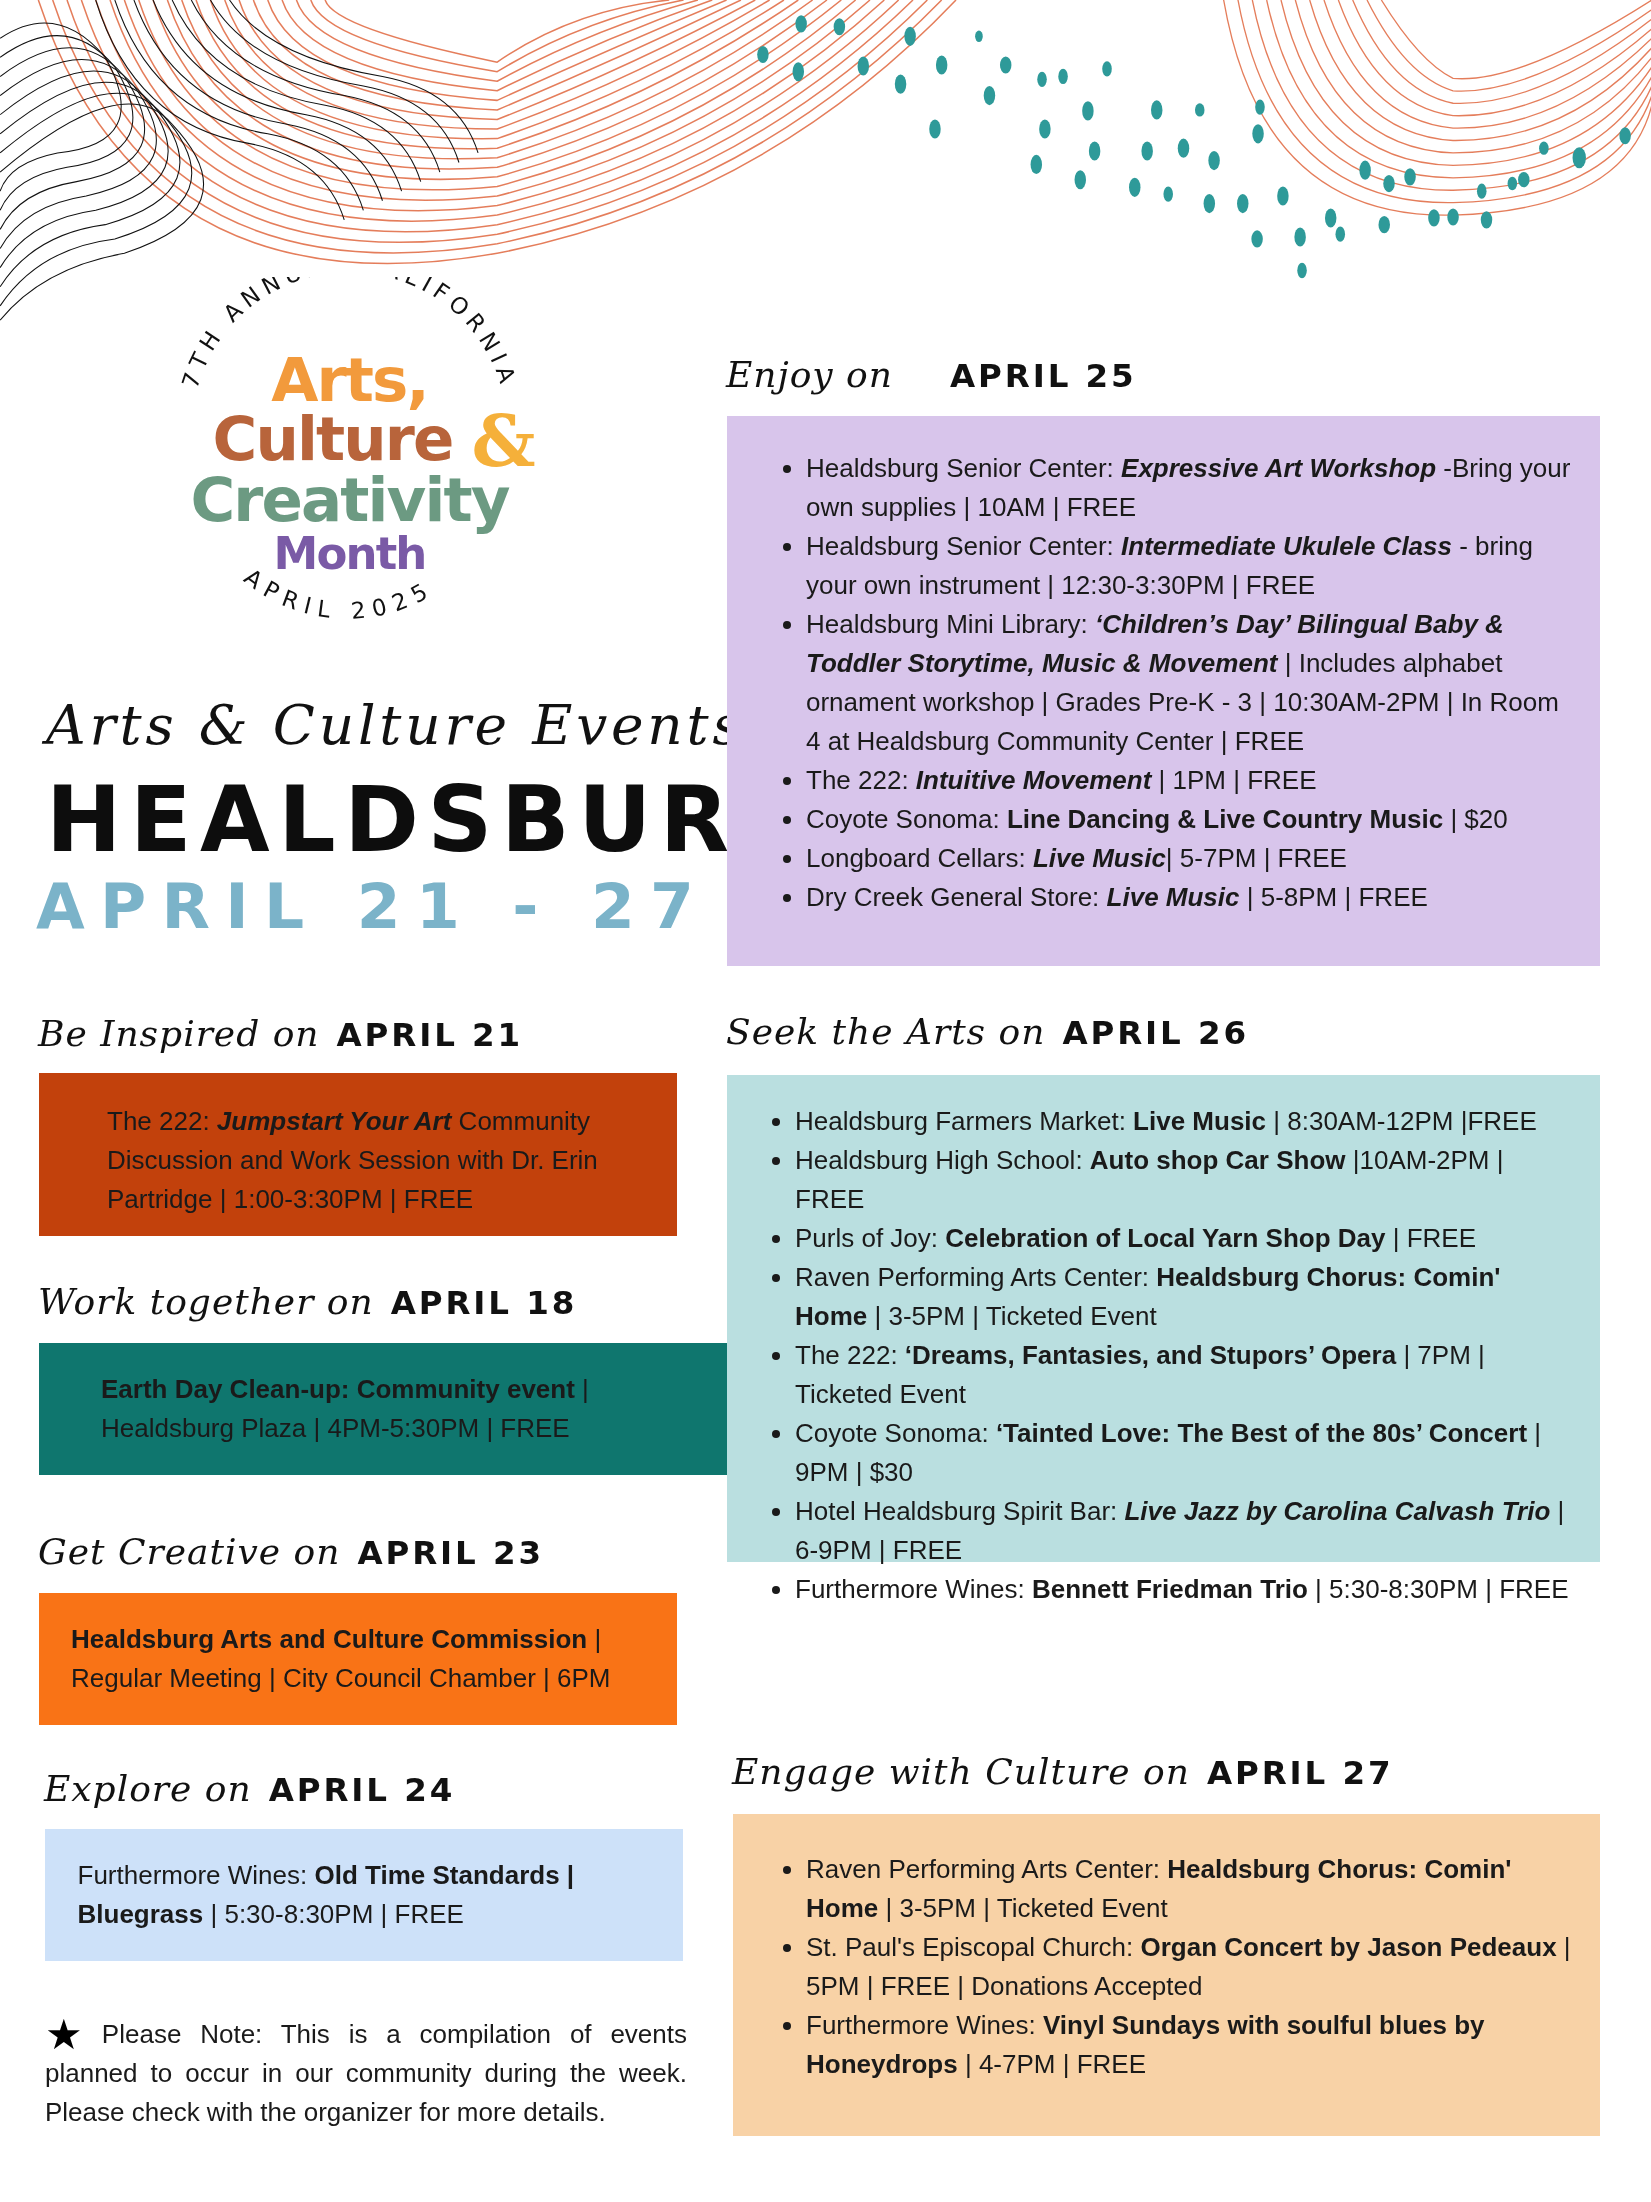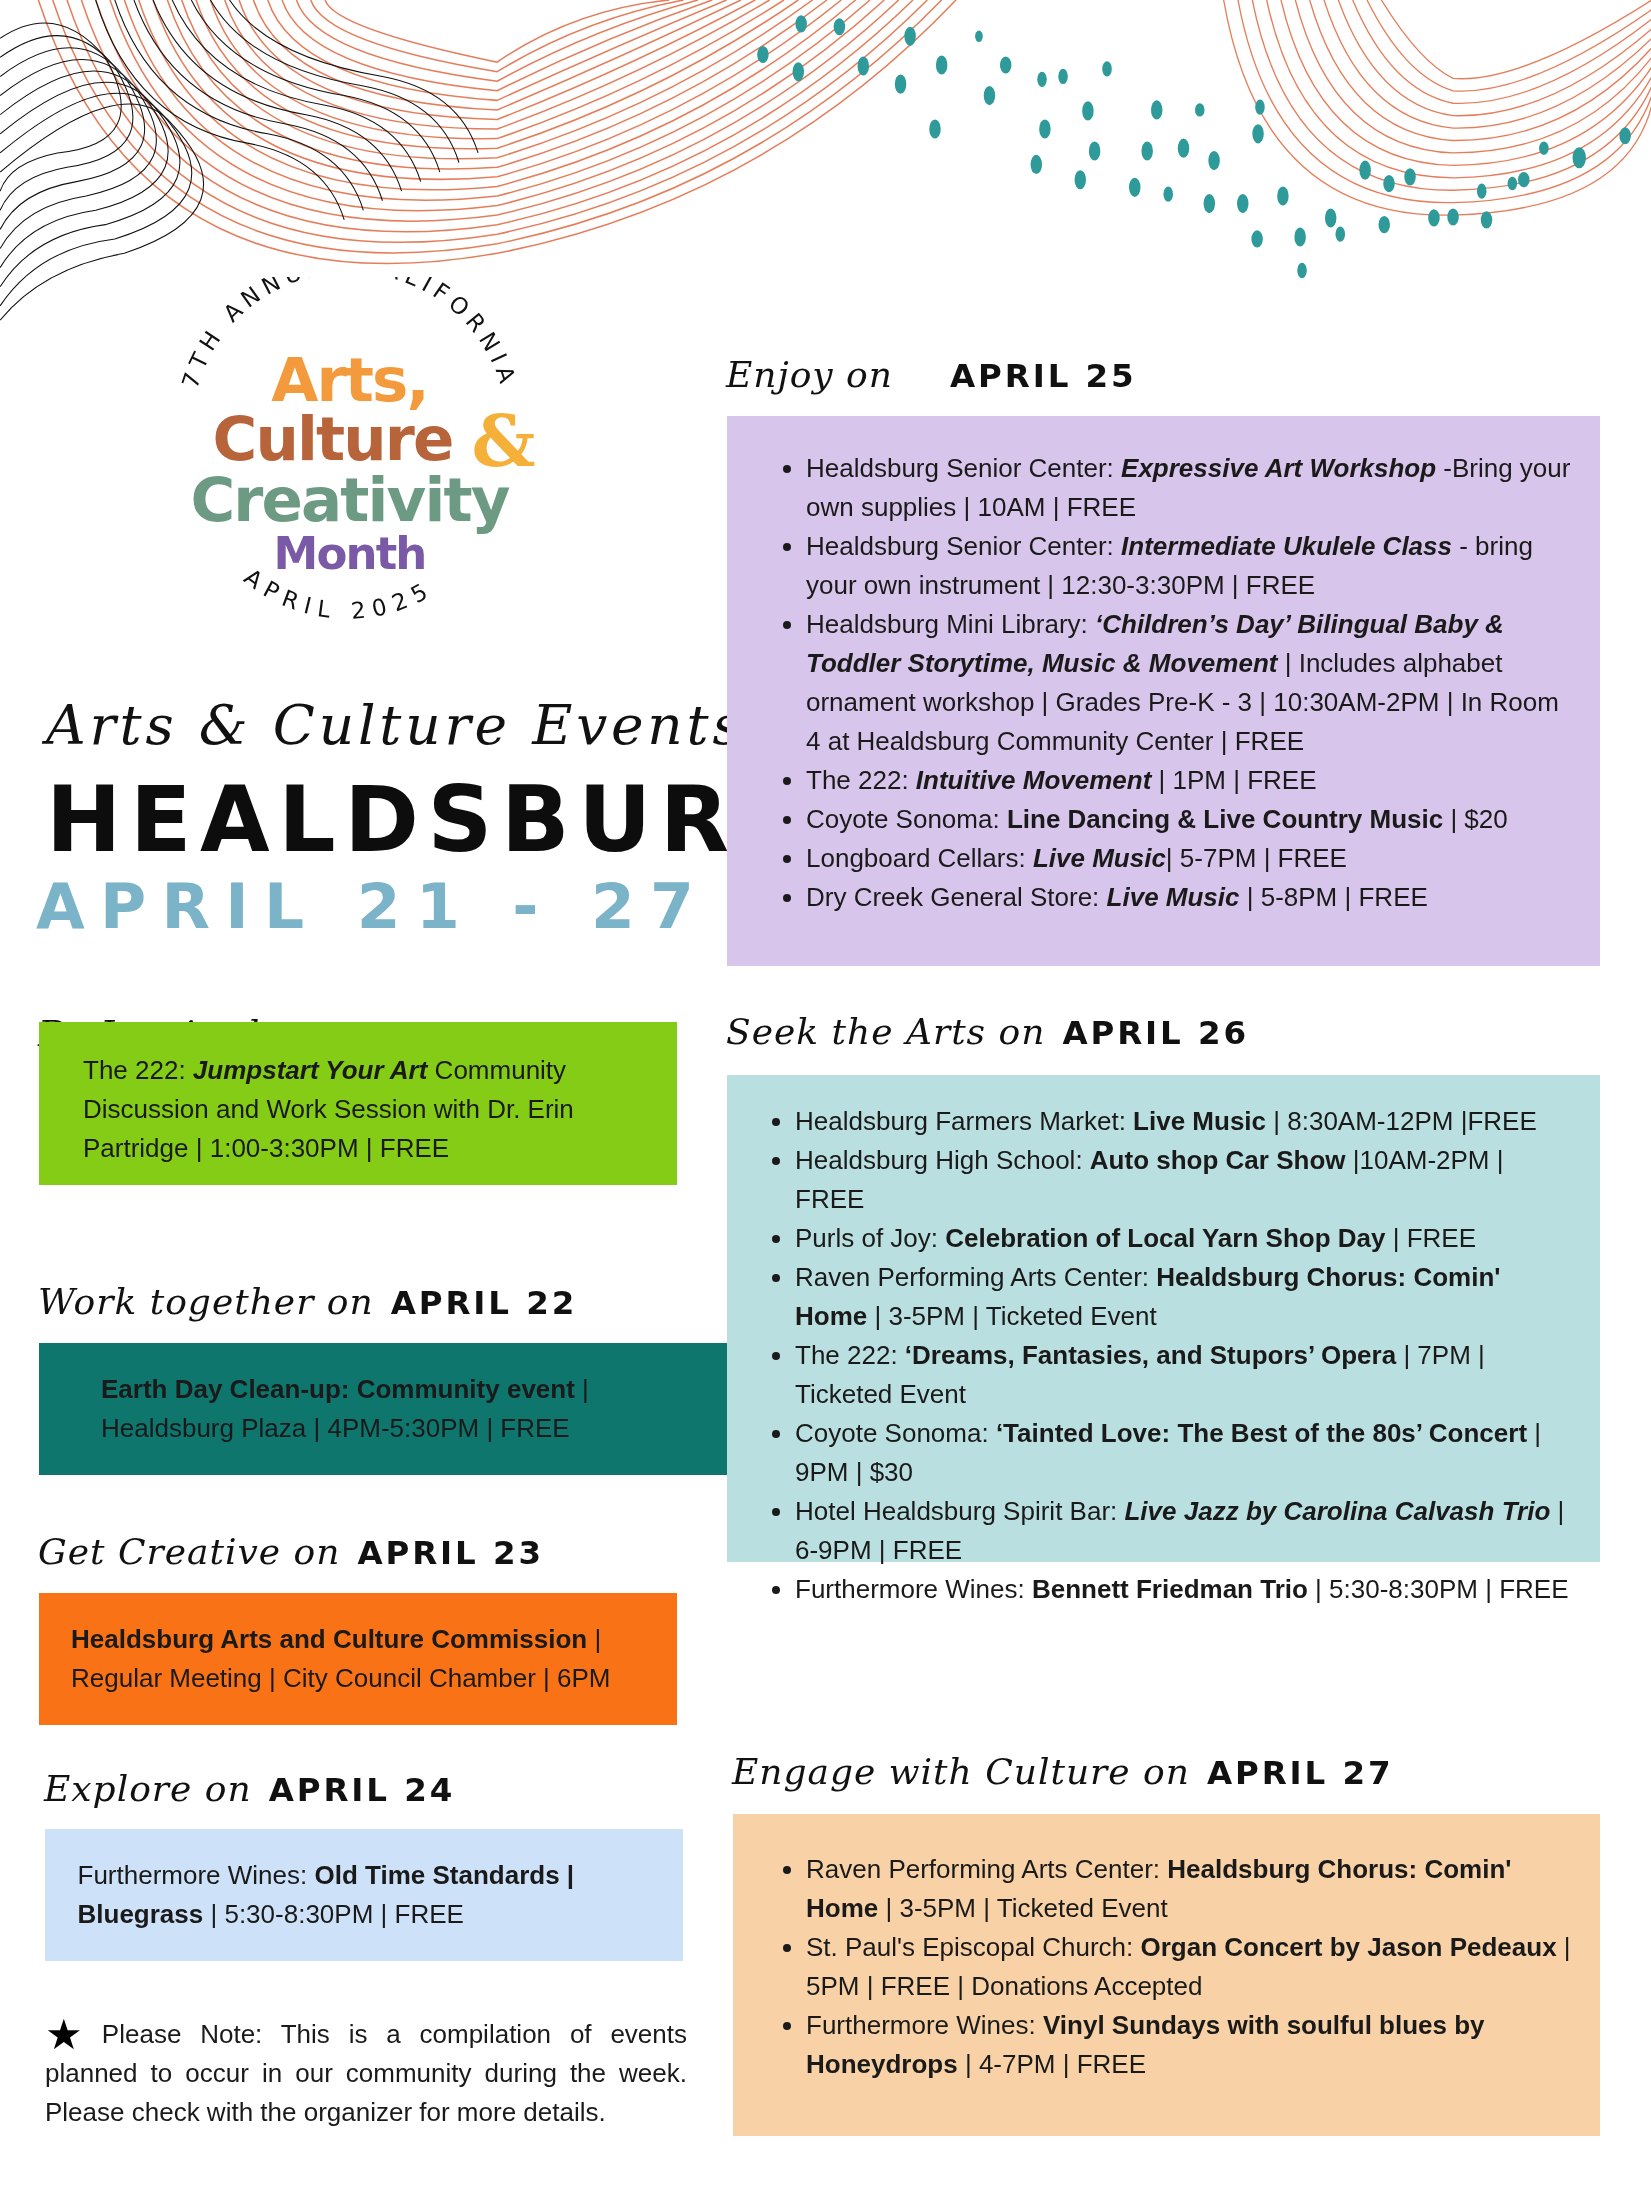--- a/index.html
+++ b/index.html
@@ -36,21 +36,21 @@
 
   
   .box { position:absolute; box-sizing:border-box;
     font-family:"Liberation Sans", sans-serif; font-size:26px; line-height:39px; color:#1a1a1a; }
   .box ul { margin:0; padding:0 0 0 50px; }
   .box li { margin:0; padding:0; }
   .box p { margin:0; }
   b.bi { font-weight:bold; font-style:italic; }
   b { font-weight:bold; }
 
-  #box-apr21 { left:39px; top:1022px; width:638px; height:163px; background:#84cc16; padding:29px 29px 0 44px; }
+  #box-apr21 { left:39px; top:1073px; width:638px; height:163px; background:#c2410c; padding:29px 29px 0 68px; }
   #box-apr22 { left:39px; top:1343px; width:688px; height:132px; background:#0f766e; padding:27px 29px 0 62px; }
   #box-apr23 { left:39px; top:1593px; width:638px; height:132px; background:#f97316; padding:27px 19px 0 32px; }
   #box-apr24 { left:45px; top:1829px; width:638px; height:132px; background:#cde1f9; padding:27px 19px 0 32.5px; }
   #box-apr25 { left:727px; top:416px; width:873px; height:550px; background:#d8c5eb; padding:32.5px 29px 0 29px; }
   #box-apr26 { left:727px; top:1075px; width:873px; height:487px; background:#badfe0; padding:27px 29px 0 18px; }
   #box-apr27 { left:733px; top:1814px; width:867px; height:322px; background:#f8d2a6; padding:36px 29px 0 23px; }
 
   #note { left:45px; top:2015px; width:642px; font-size:26px; line-height:39px;
     text-align:justify; color:#1a1a1a; font-family:"Liberation Sans", sans-serif; }
   #note .star { font-size:42px; vertical-align:-5.7px; margin-right:7.6px; color:#000; }
@@ -195,21 +195,21 @@
 <div class="day-head" style="left:38px;top:1013px;">
   <span class="script">Be Inspired on</span>
   <span class="date">APRIL 21</span>
 </div>
 <div id="box-apr21" class="box">
   <p><span>The 222: </span><b class="bi">Jumpstart Your Art</b><span> Community Discussion and Work Session with Dr. Erin Partridge |  1:00-3:30PM  |  FREE</span></p>
 </div>
 
 <div class="day-head" style="left:38px;top:1281px;">
   <span class="script">Work together on</span>
-  <span class="date">APRIL 22</span>
+  <span class="date">APRIL 18</span>
 </div>
 <div id="box-apr22" class="box">
   <p><span></span><b>Earth Day Clean-up: Community event</b><span> | Healdsburg Plaza | 4PM-5:30PM | FREE</span></p>
 </div>
 
 <div class="day-head" style="left:38px;top:1531px;">
   <span class="script">Get Creative on</span>
   <span class="date">APRIL 23</span>
 </div>
 <div id="box-apr23" class="box">

